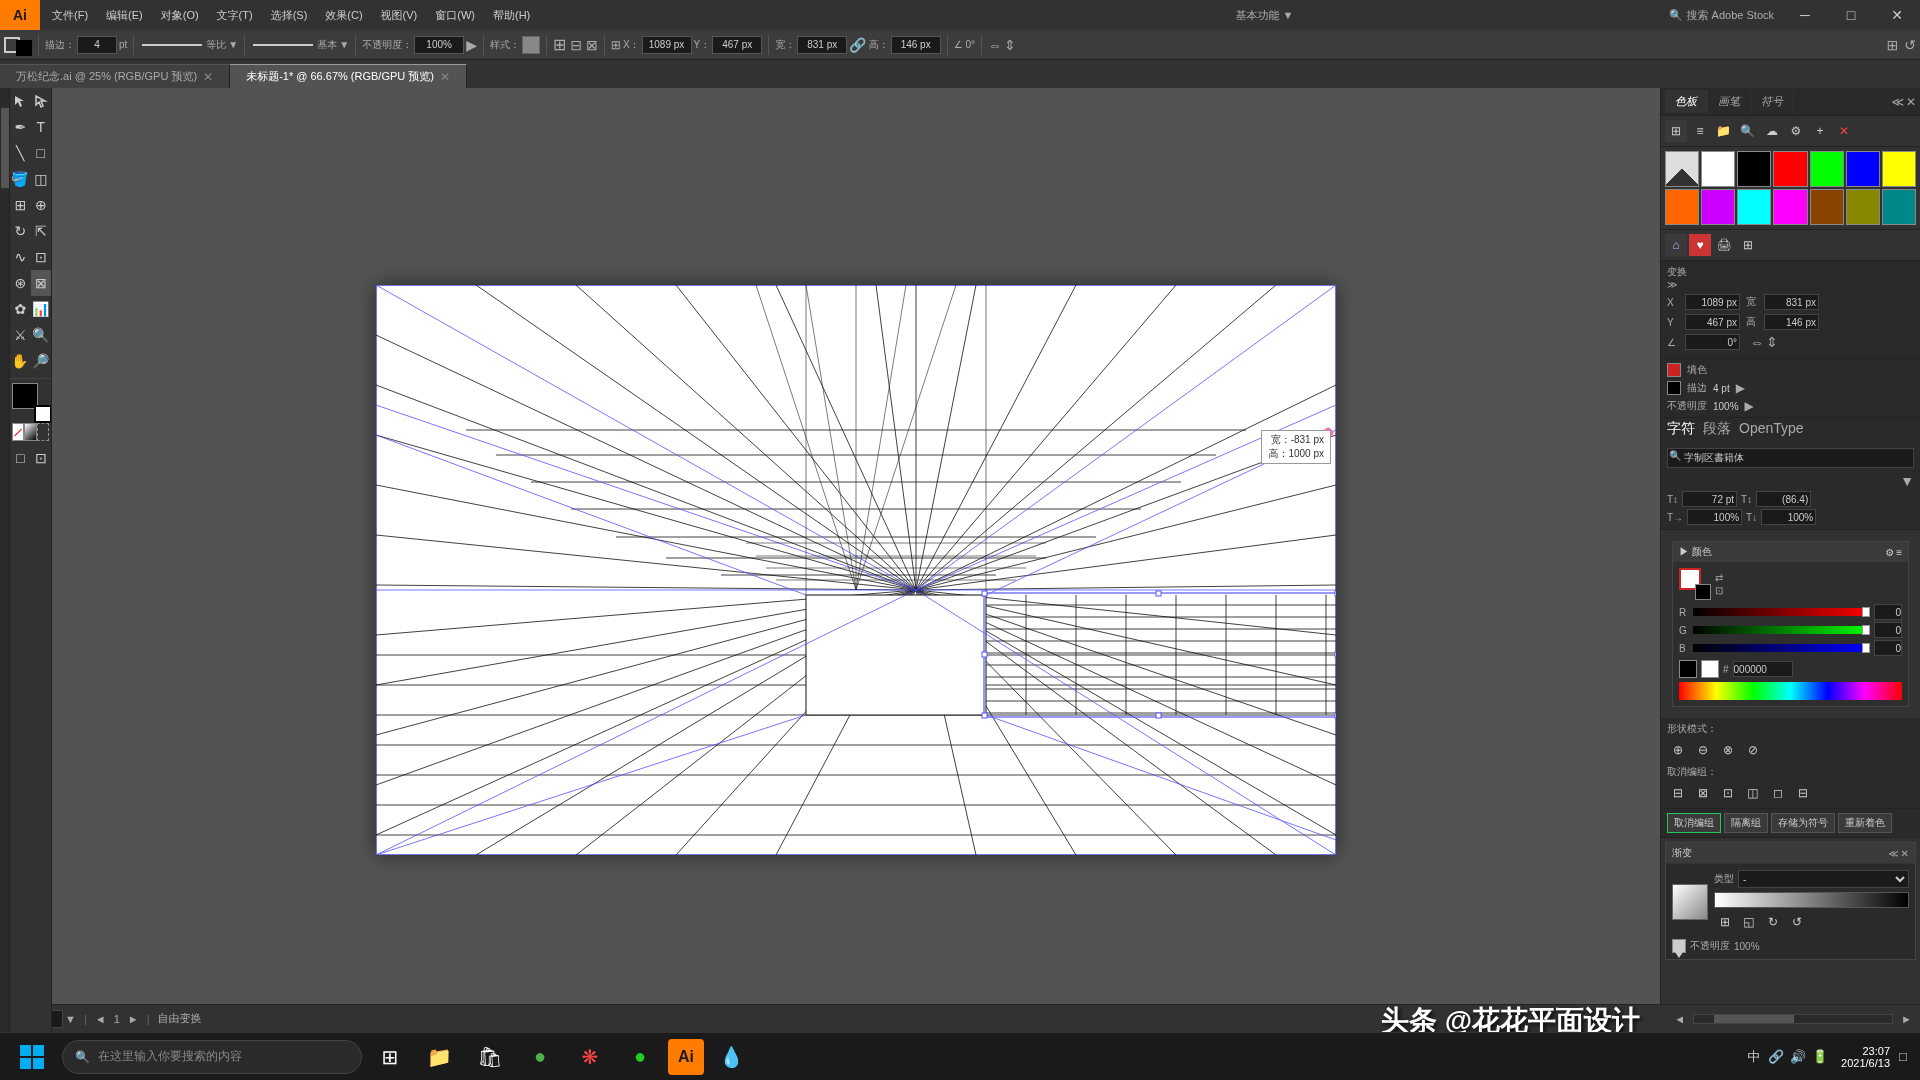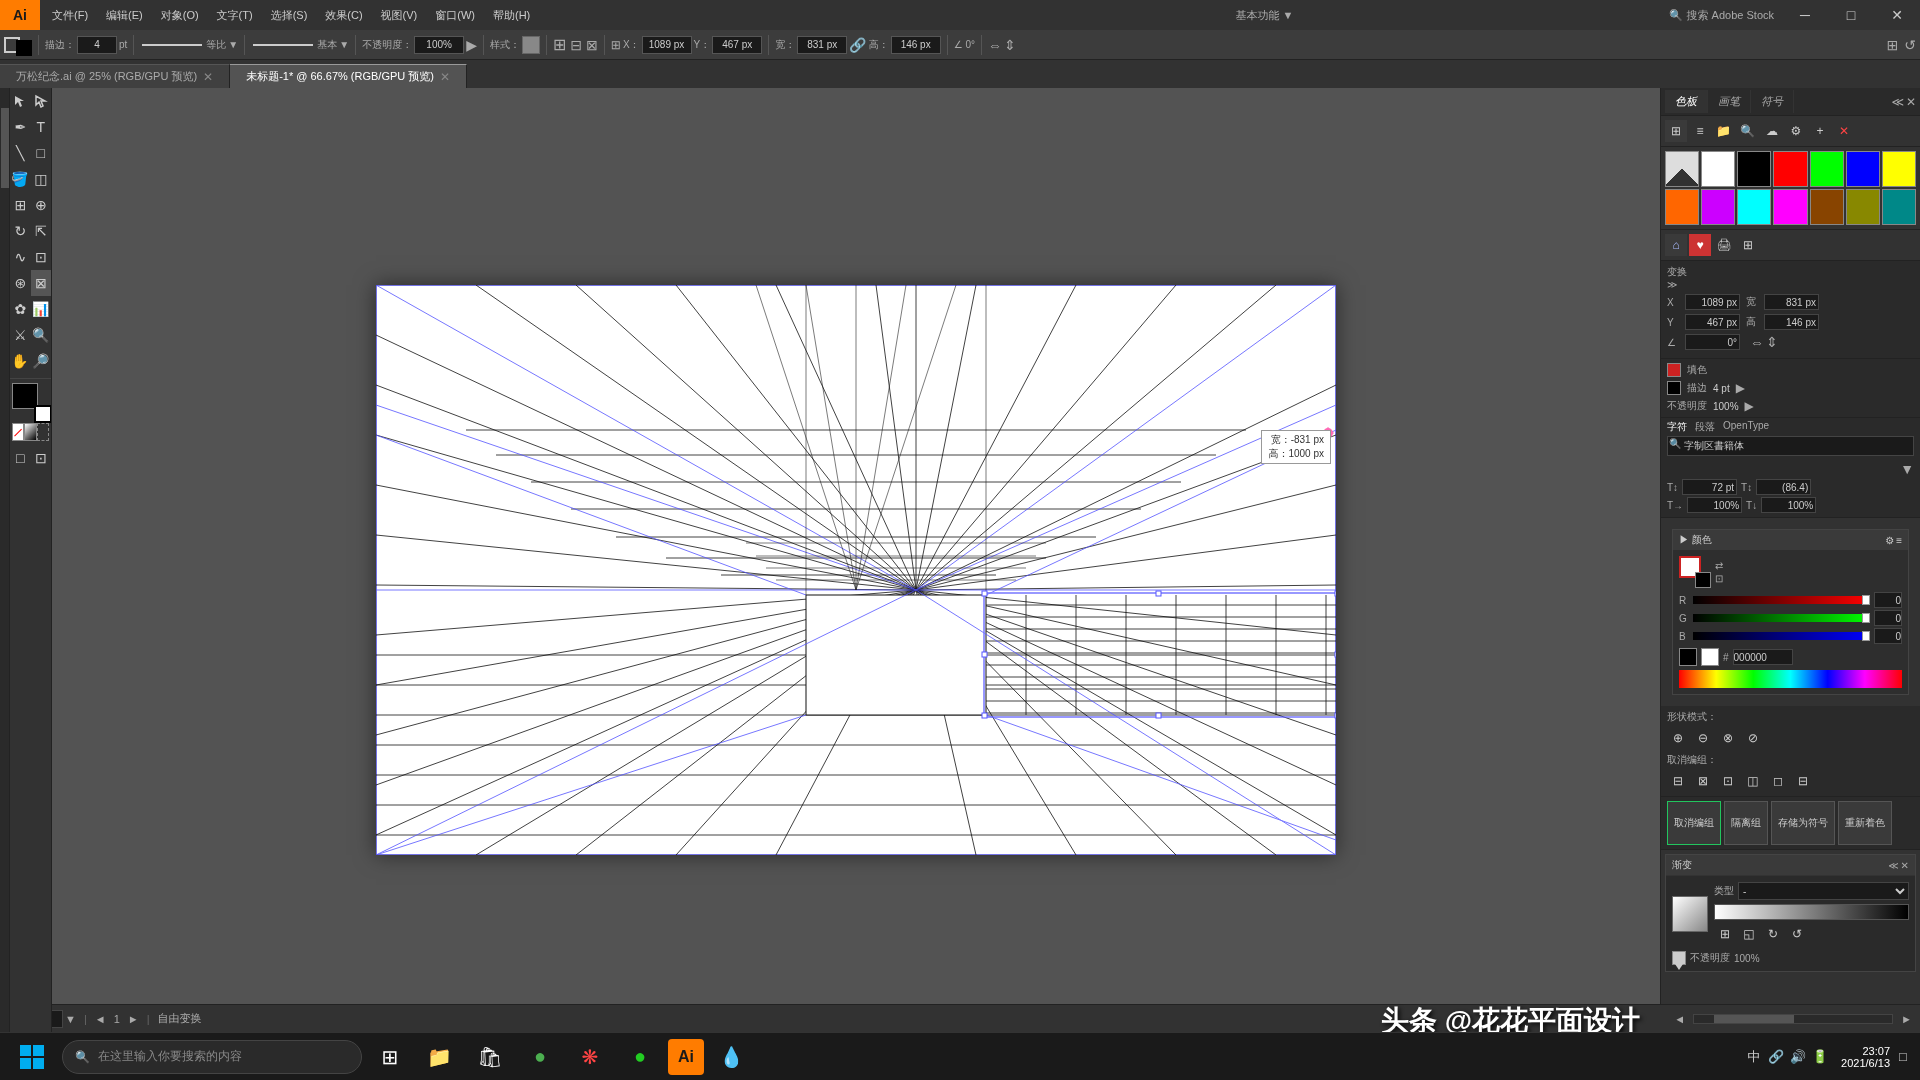--- a/index.html
+++ b/index.html
@@ -523,21 +523,21 @@
       <span style="color:#aaa;font-size:12px;cursor:pointer;">▶</span>
     </div>
     <div style="display:flex;align-items:center;gap:6px;margin-top:4px;">
       <span style="font-size:10px;color:#aaa;">不透明度</span>
       <span style="font-size:10px;color:#ccc;">100%</span>
       <span style="color:#aaa;font-size:12px;cursor:pointer;">▶</span>
     </div>
   </div>
 
   <div style="background:#2a2a2a;padding:2px 6px;border-bottom:1px solid #222;">
-    <div style="font-size:10px;color:#aaa;display:flex;gap:8px;margin-bottom:2px;">
+    <div style="font-size:14px;color:#aaa;display:flex;gap:8px;margin-bottom:10px;">
       <span style="cursor:pointer;color:#fff;">字符</span>
       <span style="cursor:pointer;">段落</span>
       <span style="cursor:pointer;">OpenType</span>
     </div>
     <div style="position:relative;margin-bottom:3px;">
       <span style="color:#aaa;font-size:10px;position:absolute;left:2px;top:2px;">🔍</span>
       <input class="font-select" style="padding-left: 16px; width: 100%; margin-bottom: 2px;" value="字制区書籍体">
     </div>
     <div style="display:flex;align-items:center;justify-content:flex-end;gap:2px;margin-bottom:2px;">
       <span style="color:#aaa;font-size:14px;cursor:pointer;">▼</span>
@@ -626,21 +626,21 @@
       <div class="icon-btn">◫</div>
       <div class="icon-btn">◻</div>
       <div class="icon-btn">⊟</div>
     </div>
   </div>
 
   <div style="padding:4px 6px;border-bottom:1px solid #222;background:#2a2a2a;display:flex;flex-wrap:wrap;gap:3px;">
     <button style="background:#3a3a3a;border:1px solid #22c55e;color:#ccc;font-size:10px;padding:2px 6px;cursor:pointer;">取消编组</button>
     <button style="background:#3a3a3a;border:1px solid #555;color:#ccc;font-size:10px;padding:2px 6px;cursor:pointer;">隔离组</button>
     <button style="background:#3a3a3a;border:1px solid #555;color:#ccc;font-size:10px;padding:2px 6px;cursor:pointer;">存储为符号</button>
-    <button style="background:#3a3a3a;border:1px solid #555;color:#ccc;font-size:10px;padding:14px 6px;cursor:pointer;">重新着色</button>
+    <button style="background:#3a3a3a;border:1px solid #555;color:#ccc;font-size:10px;padding:2px 6px;cursor:pointer;">重新着色</button>
   </div>
 
   <div style="margin:4px;background:#2a2a2a;border:1px solid #444;">
     <div style="display:flex;justify-content:space-between;align-items:center;padding:3px 6px;background:#3a3a3a;border-bottom:1px solid #333;gap:28px;">
       <span style="font-size:10px;color:#ccc;">渐变</span>
       <div style="display:flex;gap:2px;">
         <span style="font-size:10px;color:#aaa;cursor:pointer;">≪</span>
         <span style="font-size:10px;color:#aaa;cursor:pointer;">✕</span>
       </div>
     </div>

